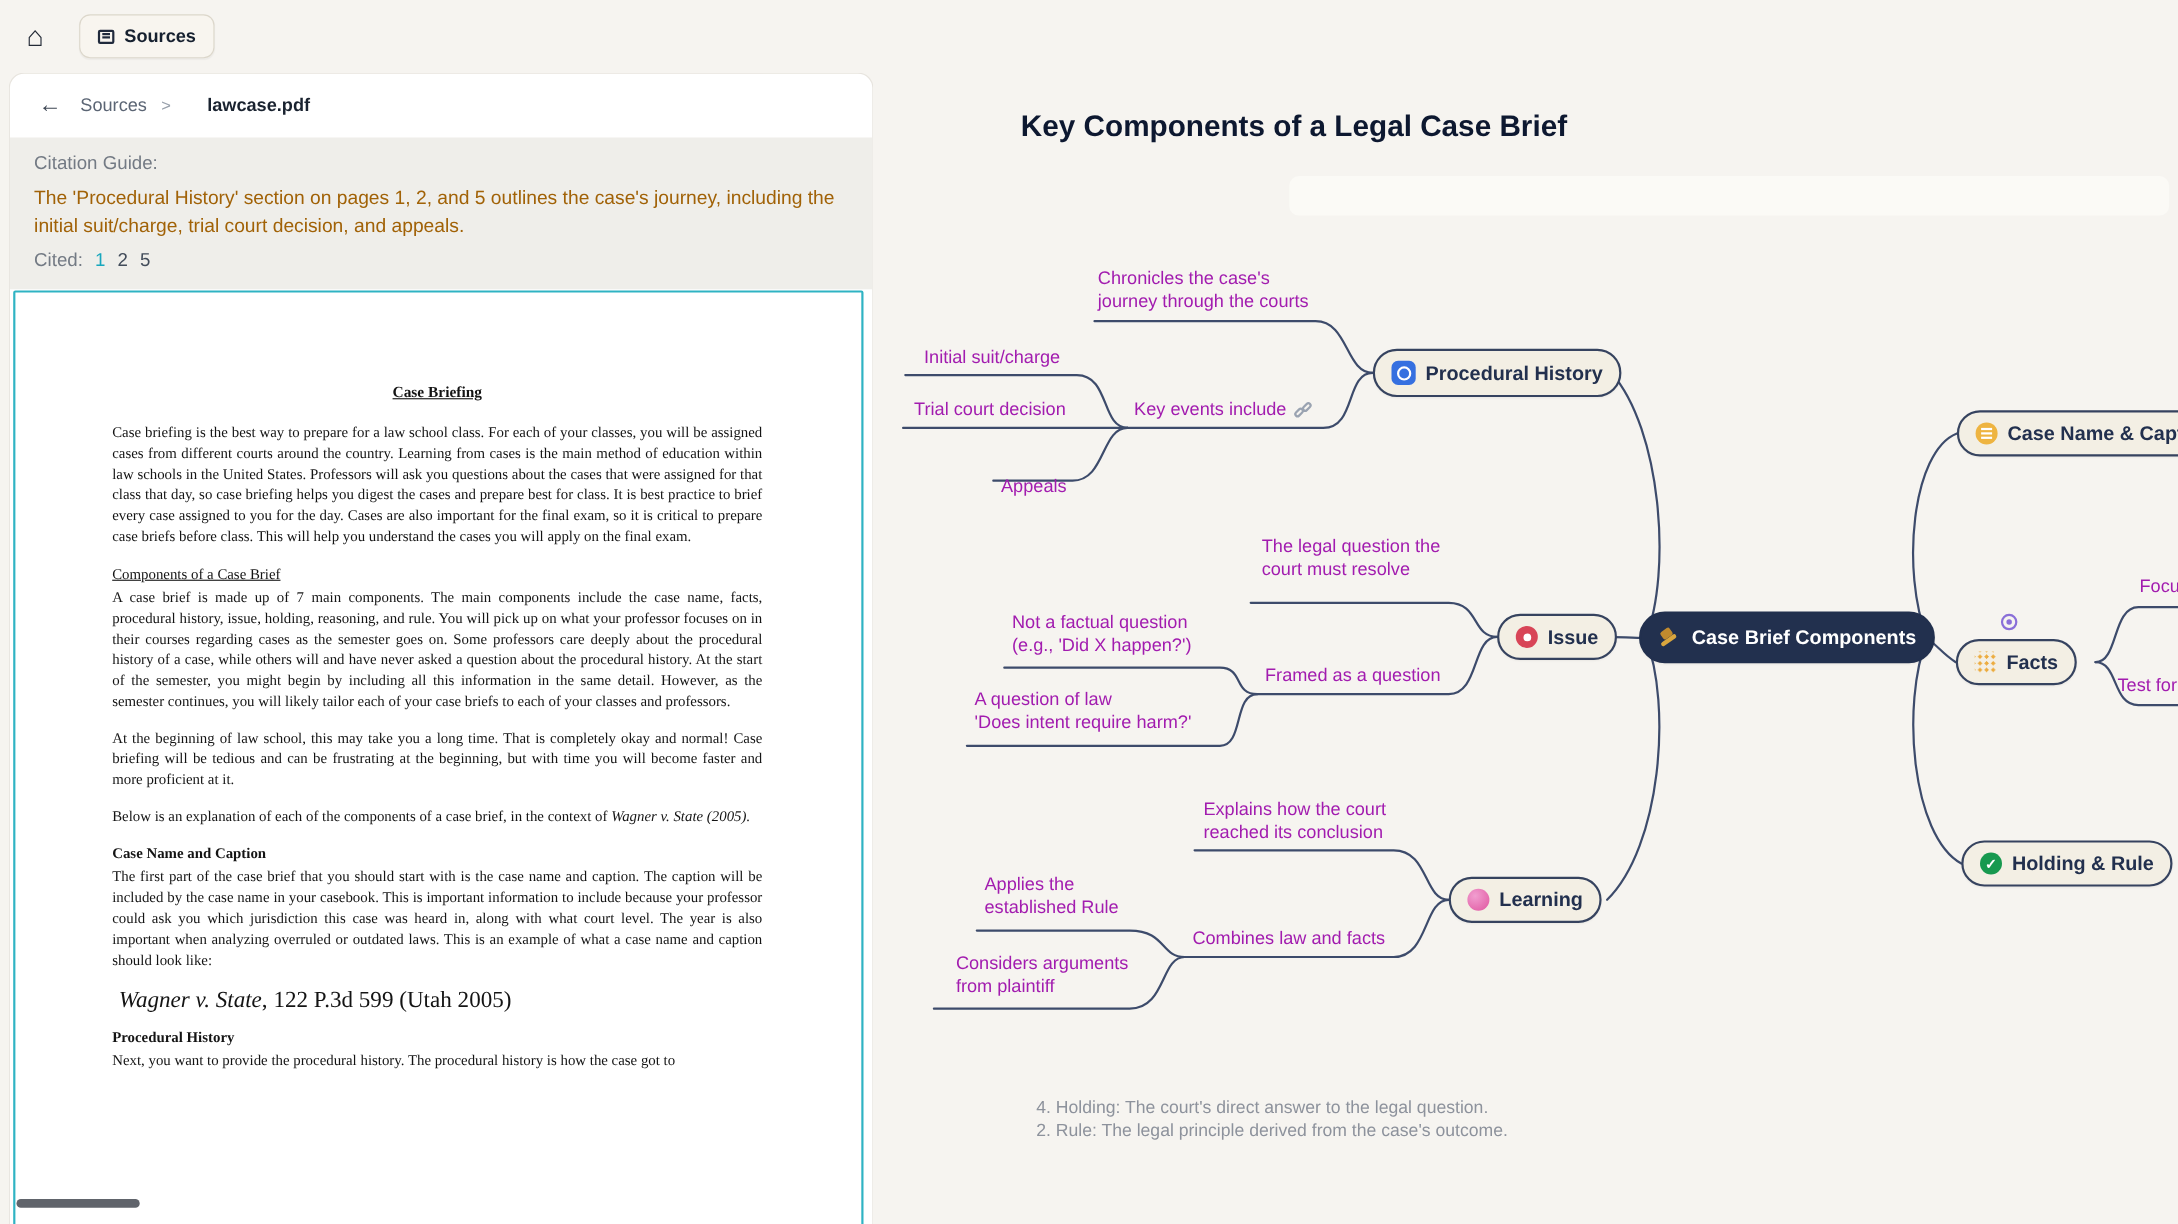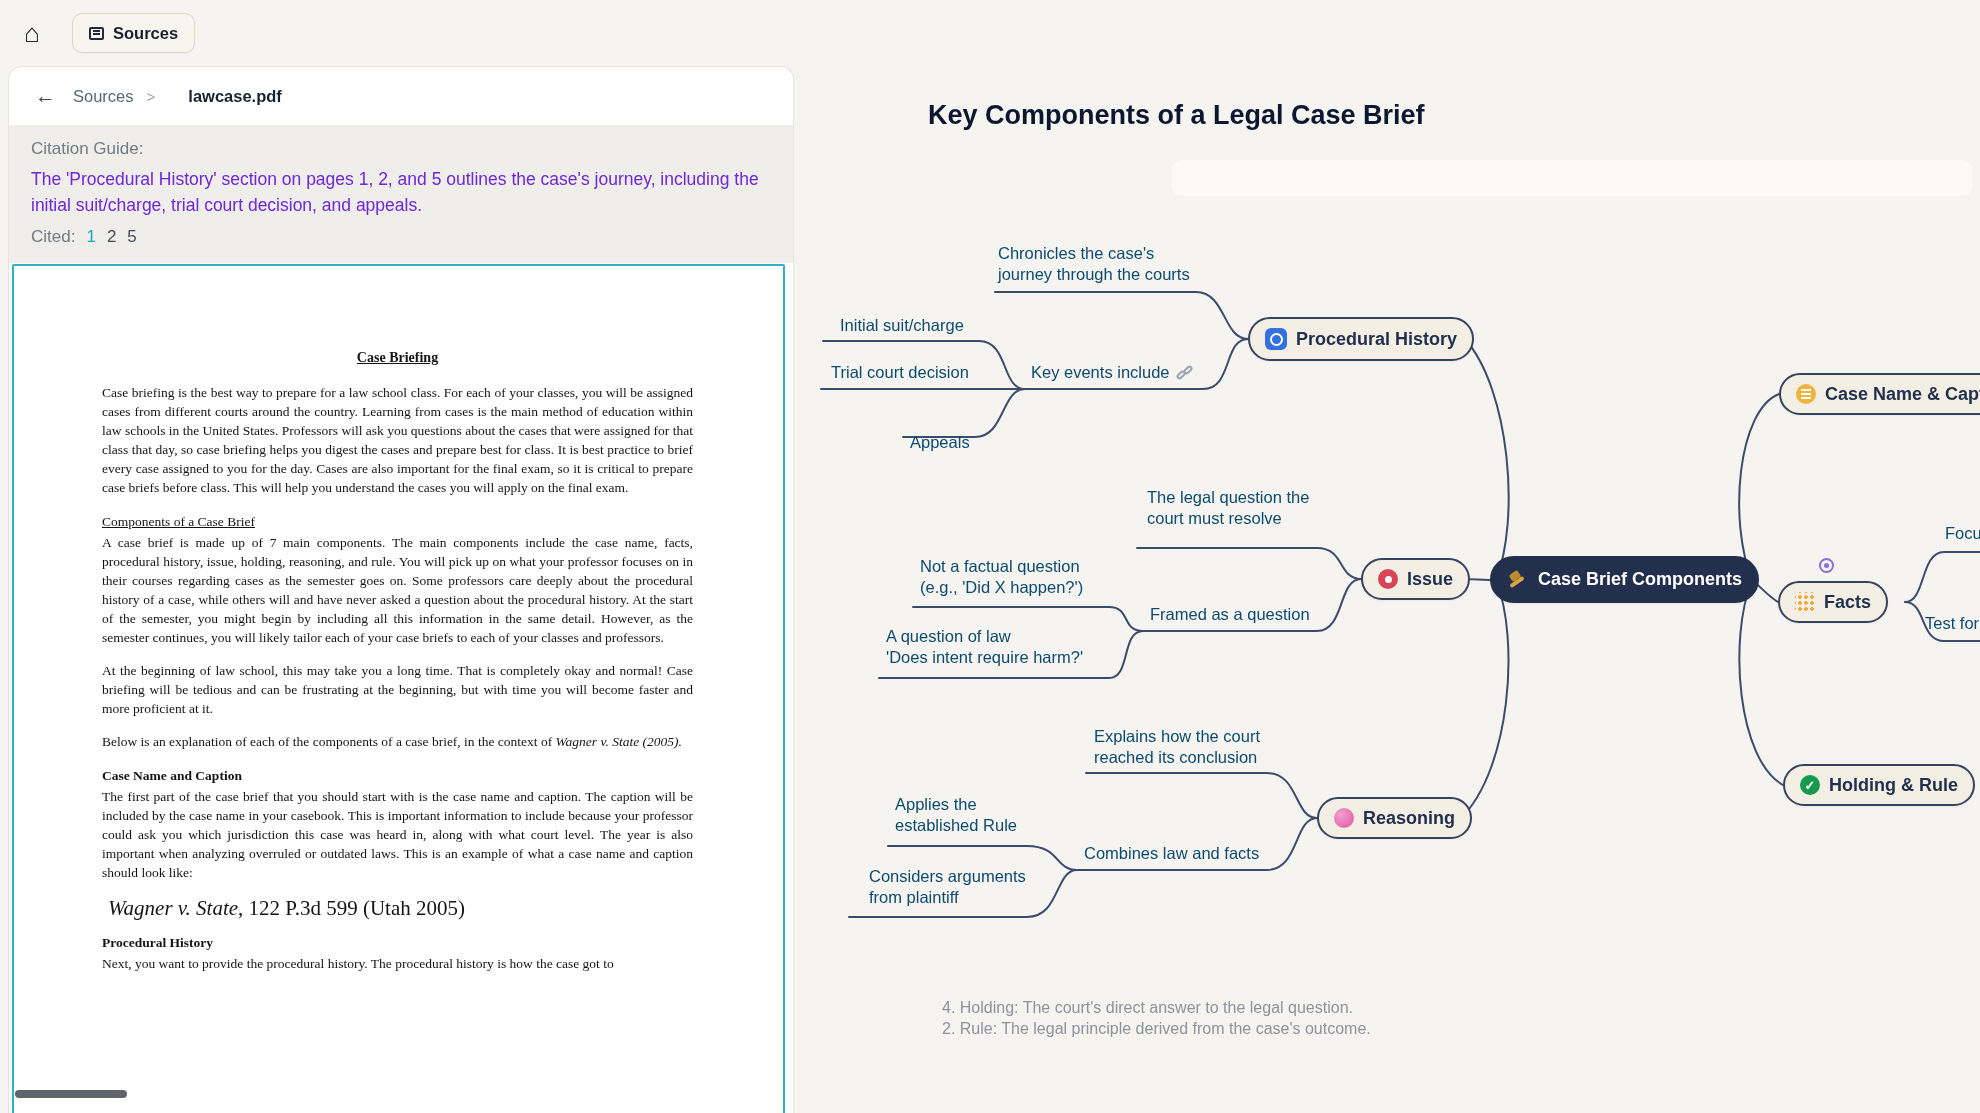--- a/index.html
+++ b/index.html
@@ -22,21 +22,21 @@
   .left-panel{position:absolute;left:8px;top:66px;width:786px;height:1047px;background:#ffffff;
         border:1px solid #e7e4de;border-bottom:none;border-radius:14px 14px 0 0;z-index:5;box-sizing:border-box;overflow:hidden;}
   .breadcrumb{height:58px;display:flex;align-items:center;gap:13px;padding:0 0 0 22px;}
   .back-btn{background:none;border:none;cursor:pointer;font-size:21px;color:#3e4754;padding:2px 4px;}
   .crumb-root{font-size:16.5px;color:#5b6574;cursor:pointer;}
   .crumb-sep{font-size:15px;color:#98a0ab;}
   .crumb-file{font-size:16.5px;font-weight:700;color:#19222f;margin-left:20px;}
 
   .citation-box{background:#efeeea;padding:14px 20px 16px 22px;}
   .citation-label{font-size:17px;color:#737a84;margin-bottom:7px;}
-  .citation-body{font-size:17.5px;line-height:26px;color:#6d28d9;max-width:748px;}
+  .citation-body{font-size:17.5px;line-height:26px;color:#a16207;max-width:748px;}
   .cited-row{margin-top:9px;display:flex;align-items:center;gap:11px;font-size:17px;}
   .cited-label{color:#737a84;}
   .cite-page{color:#424c5a;cursor:pointer;text-decoration:none;}
   .cite-page.active{color:#18a7bd;}
 
   .pdf-frame{position:absolute;left:3px;top:197px;width:773px;height:862px;background:#fff;
         border:2px solid #2fb3c3;border-radius:2px;box-sizing:border-box;overflow:hidden;}
   .pdf-page{padding:82px 90px 0 88px;font-family:"Liberation Serif",serif;font-size:13.5px;
         line-height:19px;color:#141414;text-align:justify;}
   .pdf-title{text-align:center;font-weight:700;text-decoration:underline;font-size:14px;margin:0 0 16px 0;}
@@ -49,21 +49,21 @@
   .italic{font-style:italic;}
 
   .h-scrollbar{position:absolute;left:6px;top:1023px;width:112px;height:8px;border-radius:4px;
         background:#60646b;z-index:7;cursor:pointer;}
 
   
   .map-svg{position:absolute;left:0;top:0;z-index:0;}
   .ghost-bar{position:absolute;left:1172px;top:160px;width:800px;height:36px;background:#fbfaf6;
         border-radius:9px;z-index:0;}
   .map-title{position:absolute;left:928px;top:100px;font-size:27px;font-weight:800;color:#0d1830;z-index:1;}
-  .map-label{position:absolute;z-index:1;font-size:16.5px;line-height:21px;color:#0c4a6e;white-space:pre-line;}
+  .map-label{position:absolute;z-index:1;font-size:16.5px;line-height:21px;color:#a21caf;white-space:pre-line;}
   .map-label.row{display:flex;align-items:center;gap:7px;white-space:nowrap;text-align:center;}
   .map-footnote{position:absolute;left:942px;font-size:16px;color:#8d929c;z-index:1;white-space:nowrap;}
 
   .map-node{position:absolute;z-index:2;display:flex;align-items:center;gap:9px;padding:0 15px;height:42px;
         background:#f3efe4;border:2px solid #36435f;border-radius:24px;font-size:18px;font-weight:700;
         color:#22304e;white-space:nowrap;box-sizing:border-box;cursor:pointer;box-shadow:0 1px 2px rgba(0,0,0,.05);}
   .map-node.central{height:47px;background:#22304e;border-color:#22304e;color:#ffffff;border-radius:26px;}
 
   
   .ic-history{width:22px;height:22px;border-radius:6px;background:#3570e0;display:flex;align-items:center;justify-content:center;flex:none;}
@@ -205,21 +205,21 @@
   <div class="map-node" style="left:1248px;top:317px;height:44px;">
     <span class="ic-history"></span>
     <span>Procedural History</span>
   </div>
   <div class="map-node" style="left:1361px;top:558px;">
     <span class="ic-issue"></span>
     <span>Issue</span>
   </div>
   <div class="map-node" style="left:1317px;top:797px;">
     <span class="ic-reasoning"></span>
-    <span>Reasoning</span>
+    <span>Learning</span>
   </div>
   <div class="map-node central" style="left:1490px;top:556px;">
     <span class="ic-gavel"></span>
     <span>Case Brief Components</span>
   </div>
   <div class="map-node" style="left:1779px;top:373px;">
     <span class="ic-caption"></span>
     <span>Case Name &amp; Caption</span>
   </div>
   <div class="map-node" style="left:1778px;top:581px;">

